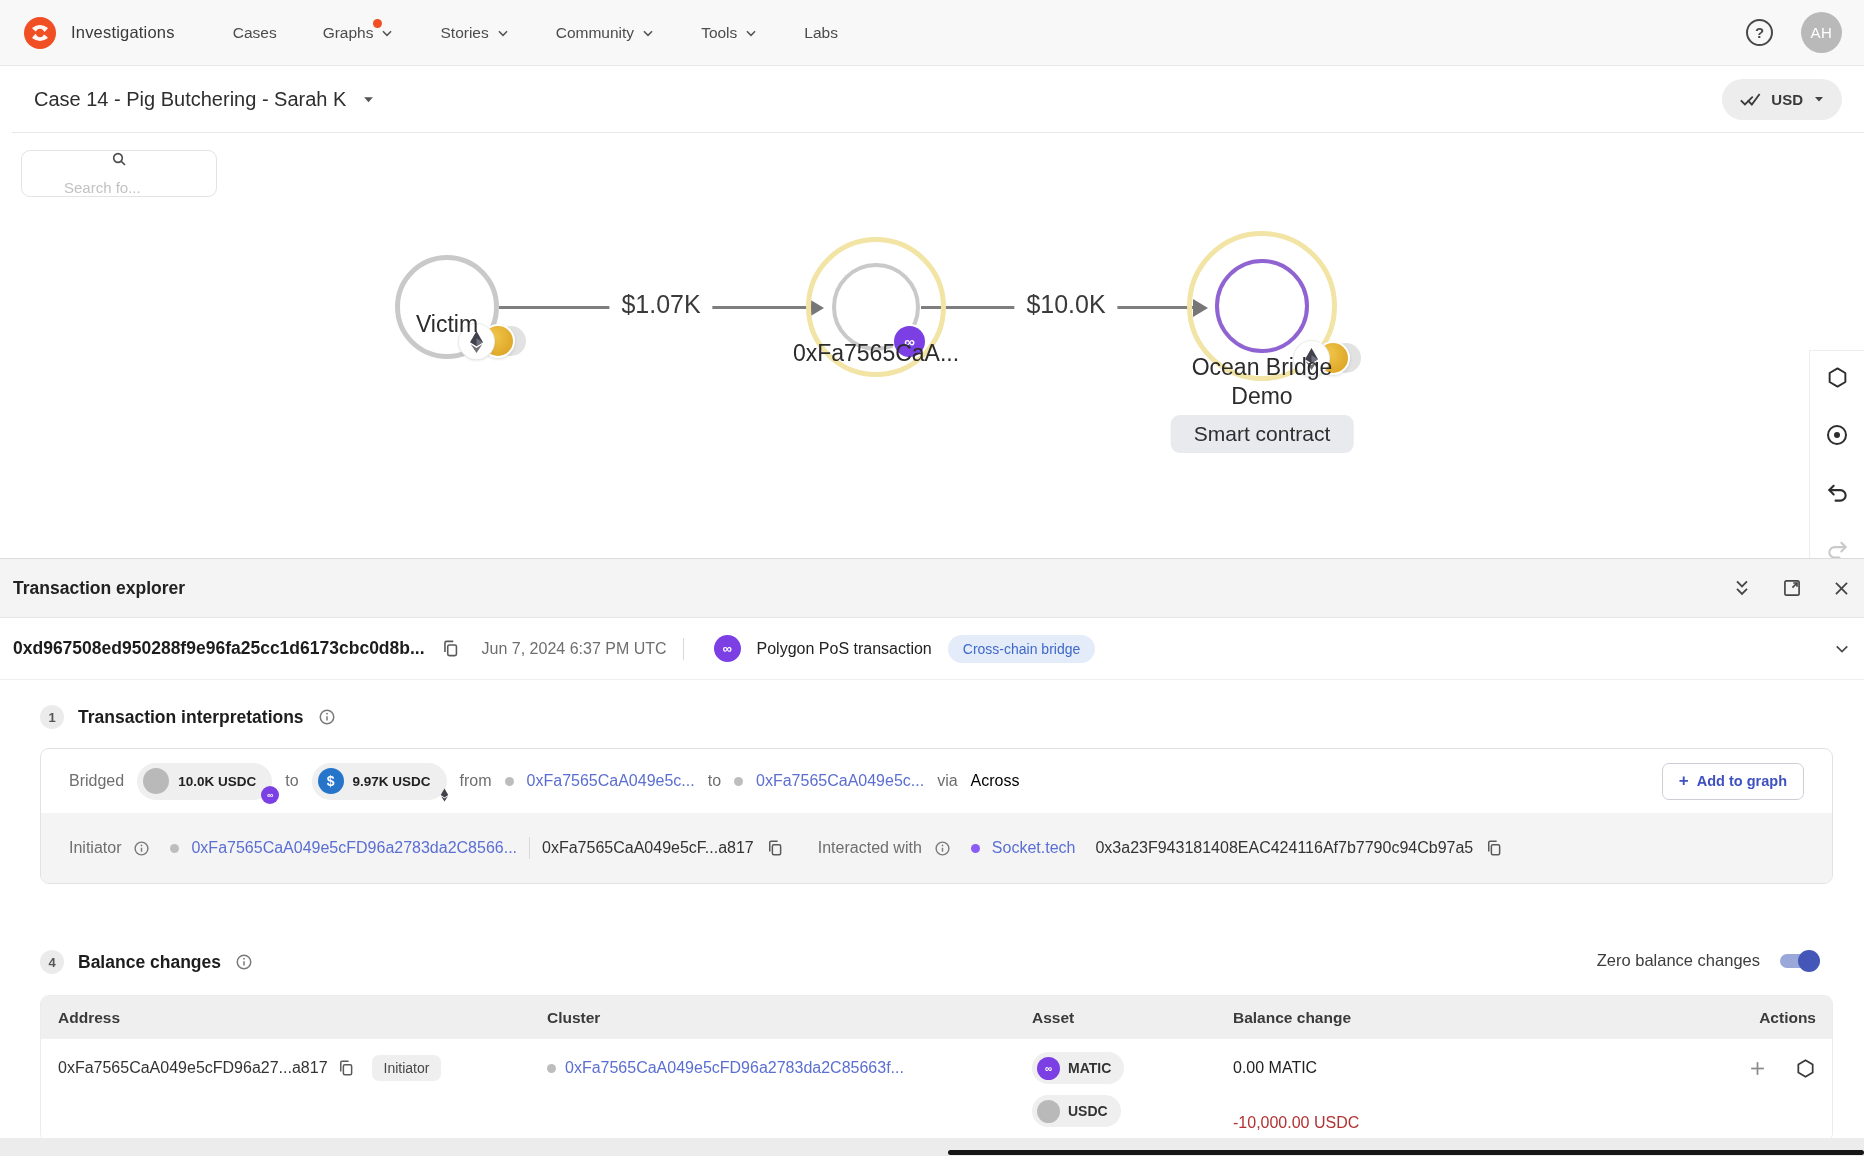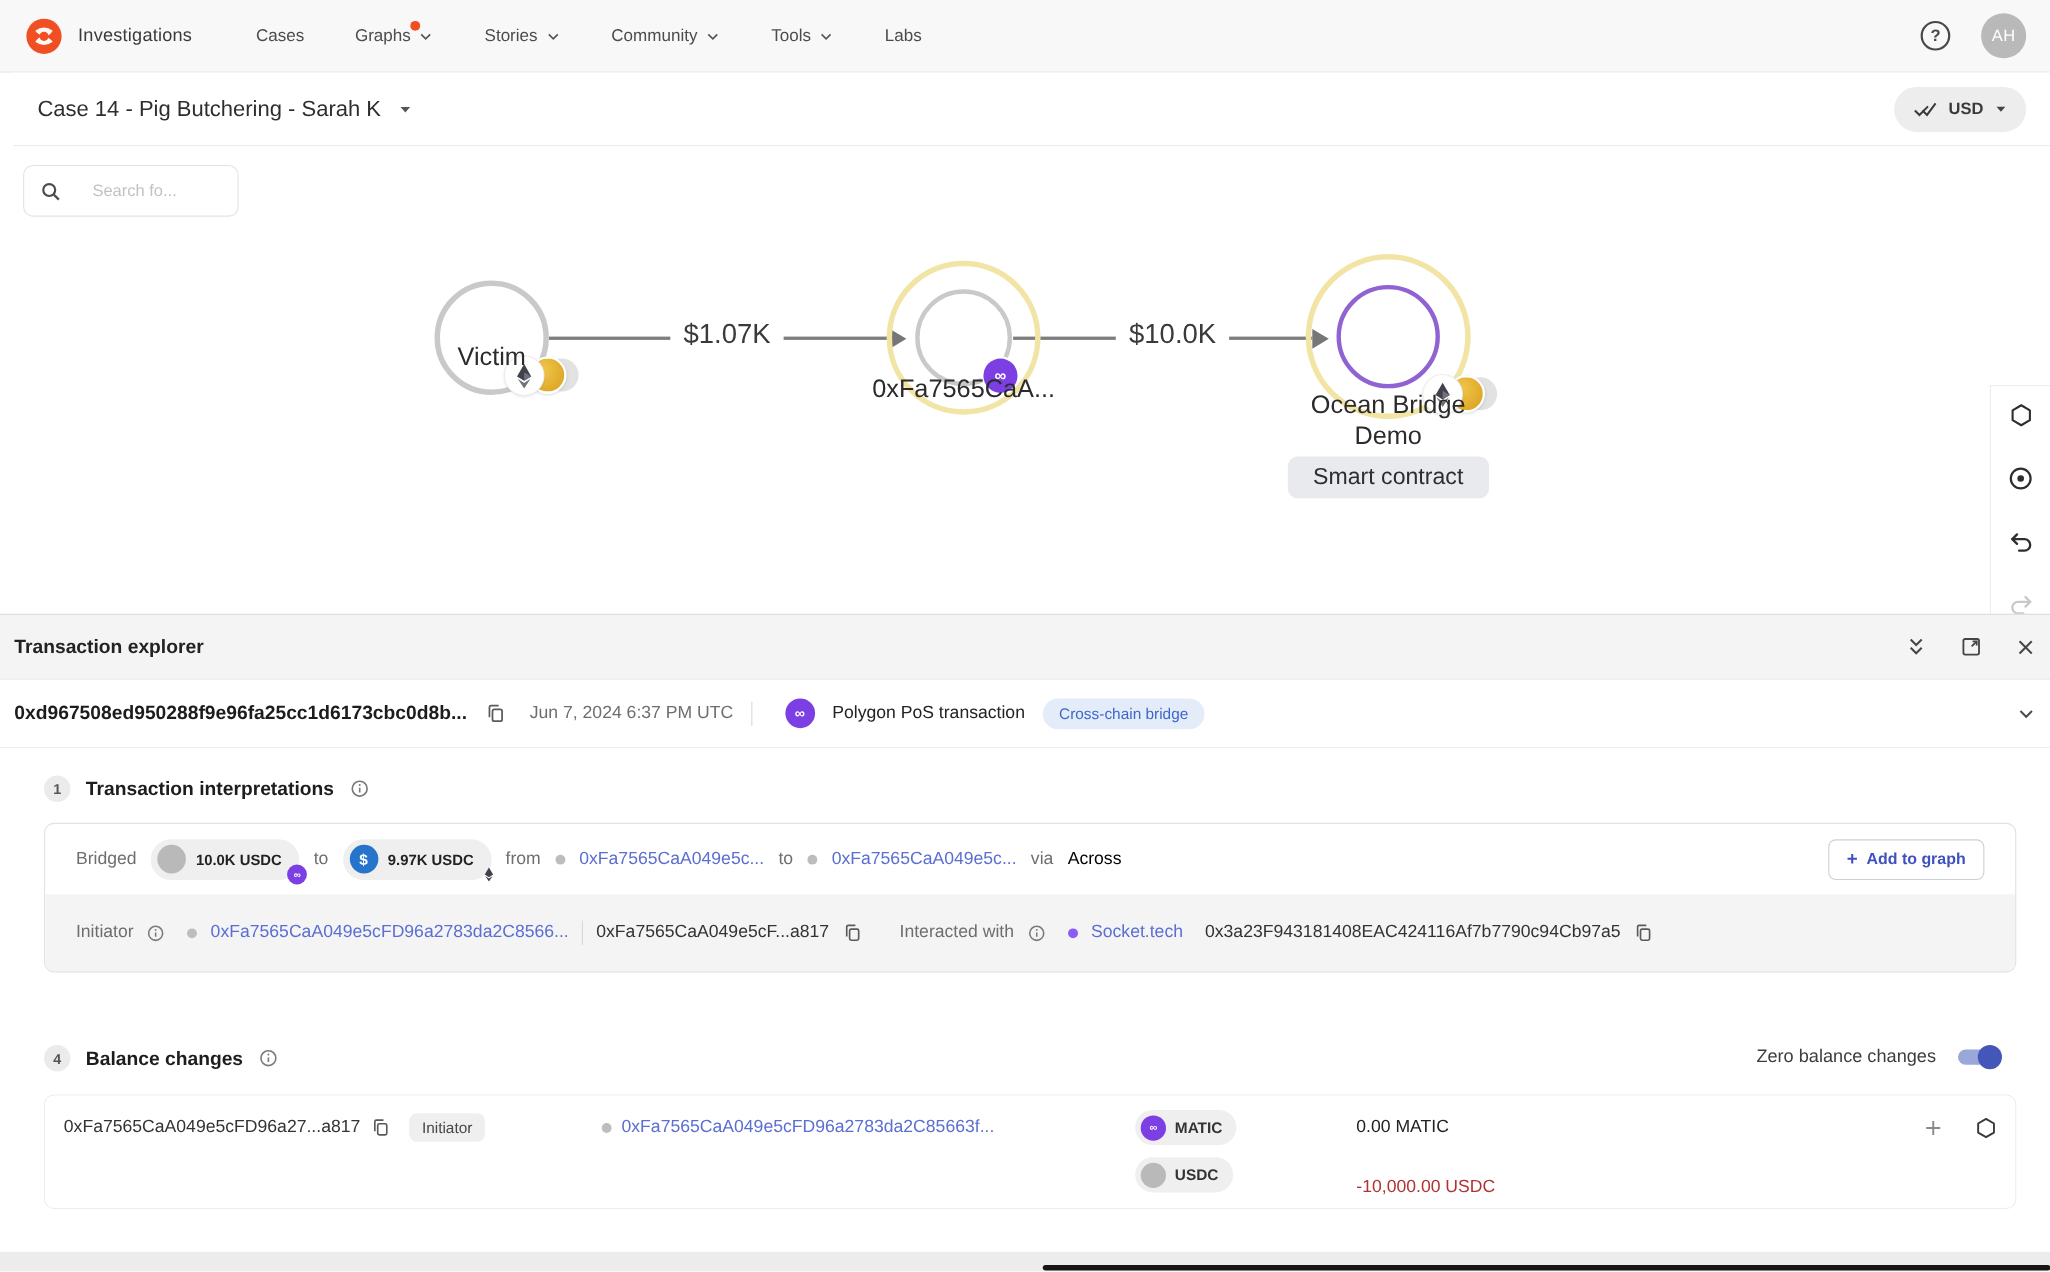--- a/index.html
+++ b/index.html
@@ -31,21 +31,21 @@
   
   .casebar { position:absolute; top:66px; left:0; right:0; height:67px; background:#fff;
              border-bottom:1px solid #e8e8e8; display:flex; align-items:center; padding:0 22px;margin-left:12px; }
   .case-title { font-size:20px; font-weight:500; color:#2e2e2e; display:flex; align-items:center; gap:16px; cursor:pointer; }
   .usd-pill { margin-left:auto; background:#ededed; border-radius:21px; height:41px; display:flex; align-items:center;
               gap:10px; padding:0 17px; font-size:15px; font-weight:600; color:#3a3a3a; cursor:pointer; }
 
   
   .canvas { position:absolute; top:133px; left:0; right:0; height:425px; background:#fff; }
   .searchbox { position:absolute; left:21px; top:17px; width:196px; height:47px; border:1px solid #e3e3e3;
-               border-radius:9px; background:#fff; display:flex; align-items:center; gap:28px; padding:0 14px; }
+               border-radius:9px; background:#fff; display:flex; align-items:center; gap:12px; padding:0 14px;flex-direction:column; }
   .searchbox input { border:none; outline:none; width:110px; font-size:15px; color:#444;
                      font-family:"Liberation Sans", sans-serif; background:transparent; }
   .searchbox input::placeholder { color:#c2c2c2; }
 
   .ring { position:absolute; border-radius:50%; background:transparent; }
   .node-label { position:absolute; text-align:center; font-size:23px; color:#2b2b2b; width:420px; }
   .edge-line { position:absolute; height:3px; background:#7e7e7e; }
   .edge-arrow { position:absolute; width:0; height:0; border-top:9px solid transparent; border-bottom:9px solid transparent;
                 border-left:15px solid #767676; }
   .edge-label { position:absolute; transform:translateX(-50%); font-size:25px; color:#3a3a3a; background:#fff; padding:0 12px; }
@@ -433,20 +433,27 @@
   </div>
 
   <div class="toggle-wrap">
     <span>Zero balance changes</span>
     <span class="toggle">
         <span class="knob"></span>
       </span>
   </div>
 
   <div class="table-card">
+    <div class="t-head">
+      <div>Address</div>
+      <div>Cluster</div>
+      <div>Asset</div>
+      <div>Balance change</div>
+      <div class="right">Actions</div>
+    </div>
     <div class="t-row">
       <div class="cell addr">
         <span class="line">
           <span style="color:#333;">0xFa7565CaA049e5cFD96a27...a817</span>
           <span class="copy-icon">
             <svg width="18" height="18" viewBox="0 0 24 24" fill="none" stroke="currentColor" stroke-width="2">
                 <rect x="8.5" y="7.5" width="11" height="13.5" rx="2"></rect>
                 <path d="M5 16.5 V4.8 A1.8 1.8 0 0 1 6.8 3 H15.5"></path>
               </svg>
           </span>

